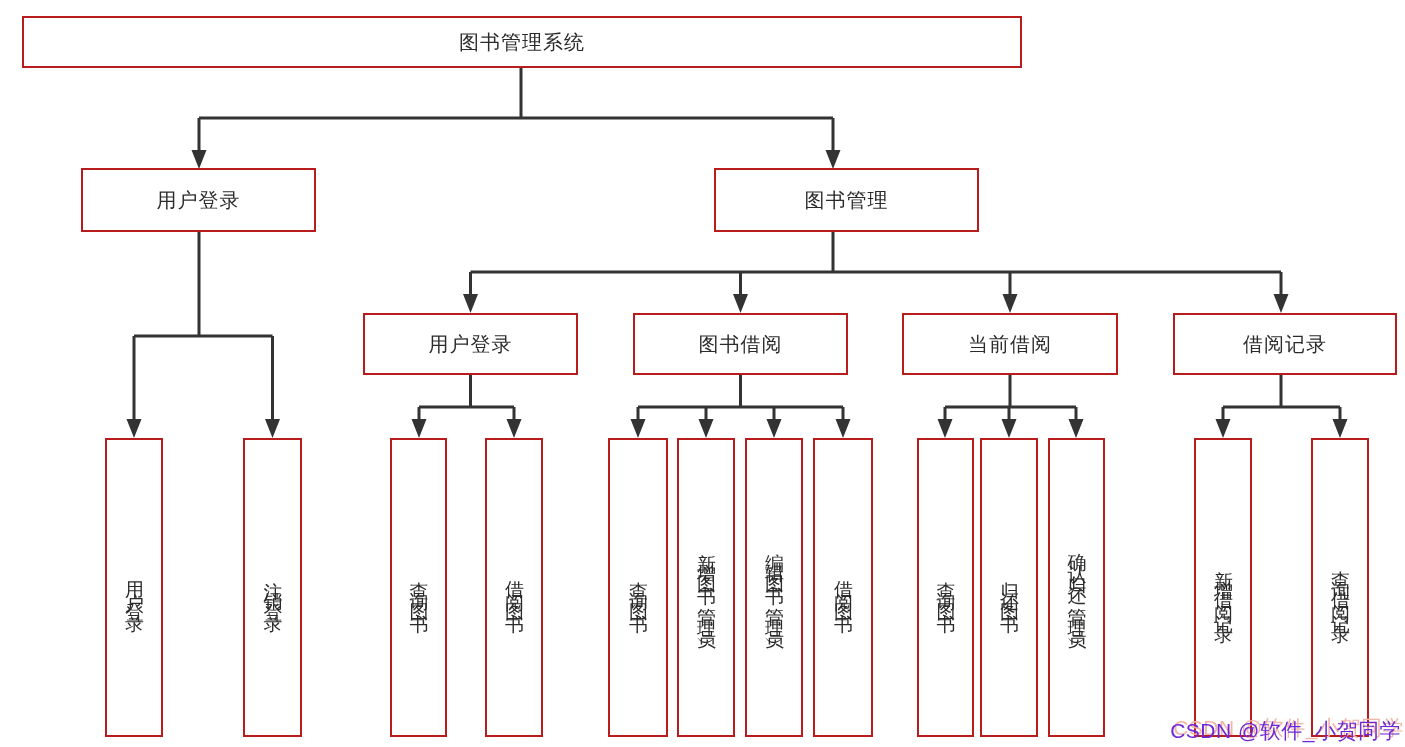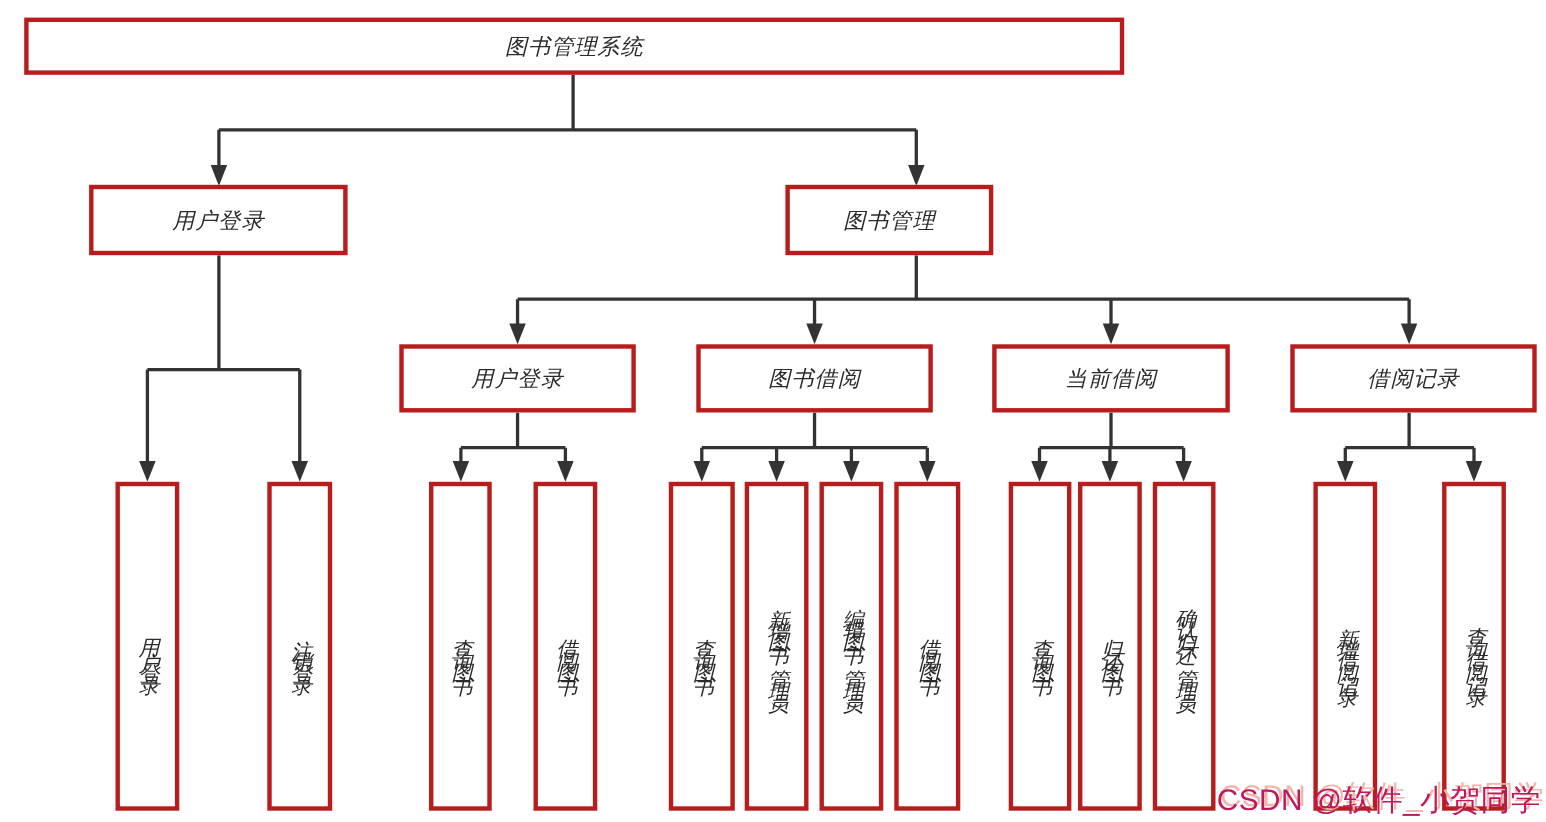--- a/index.html
+++ b/index.html
@@ -17,46 +17,45 @@
   }
   #connectors {
     position: absolute;
     left: 0;
     top: 0;
   }
   .box {
     position: absolute;
     box-sizing: border-box;
     background: #ffffff;
-    border: 4px solid #b91c1c;
+    border: 2px solid #b91c1c;
     display: flex;
     align-items: center;
     justify-content: center;
     color: #2b2b2b;
-    font-style: italic;
   }
   .box .lbl {
     font-size: 20px;
     letter-spacing: 1px;
     white-space: nowrap;
   }
   .box.v .lbl {
     writing-mode: vertical-rl;
     text-orientation: mixed;
     font-size: 19px;
     letter-spacing: 11px;
     line-height: 1.1;
     white-space: normal;
   }
   #watermark {
     position: absolute;
     right: 4px;
     bottom: 2px;
-    font-size: 27px;
-    color: #be185d;
+    font-size: 21px;
+    color: #6d28d9;
     text-shadow: 3px -3px 0 #f2b5a8;
     letter-spacing: 0.5px;
     white-space: nowrap;
   }
 </style>
 </head>
 <body>
 
 <div id="stage">
 
@@ -89,21 +88,21 @@
              M1332.5 419 L1347.5 419 L1340 438 Z"></path>
   </svg>
 
   <div class="box h" style="left:22px; top:16px; width:1000px; height:52px;">
     <span class="lbl">图书管理系统</span>
   </div>
 
   <div class="box h" style="left:81px; top:168px; width:235px; height:64px;">
     <span class="lbl">用户登录</span>
   </div>
-  <div class="box h" style="left:714px; top:168px; width:189px; height:64px;">
+  <div class="box h" style="left:714px; top:168px; width:265px; height:64px;">
     <span class="lbl">图书管理</span>
   </div>
 
   <div class="box h" style="left:363px; top:313px; width:215px; height:62px;">
     <span class="lbl">用户登录</span>
   </div>
   <div class="box h" style="left:633px; top:313px; width:215px; height:62px;">
     <span class="lbl">图书借阅</span>
   </div>
   <div class="box h" style="left:902px; top:313px; width:216px; height:62px;text-align:right;">

